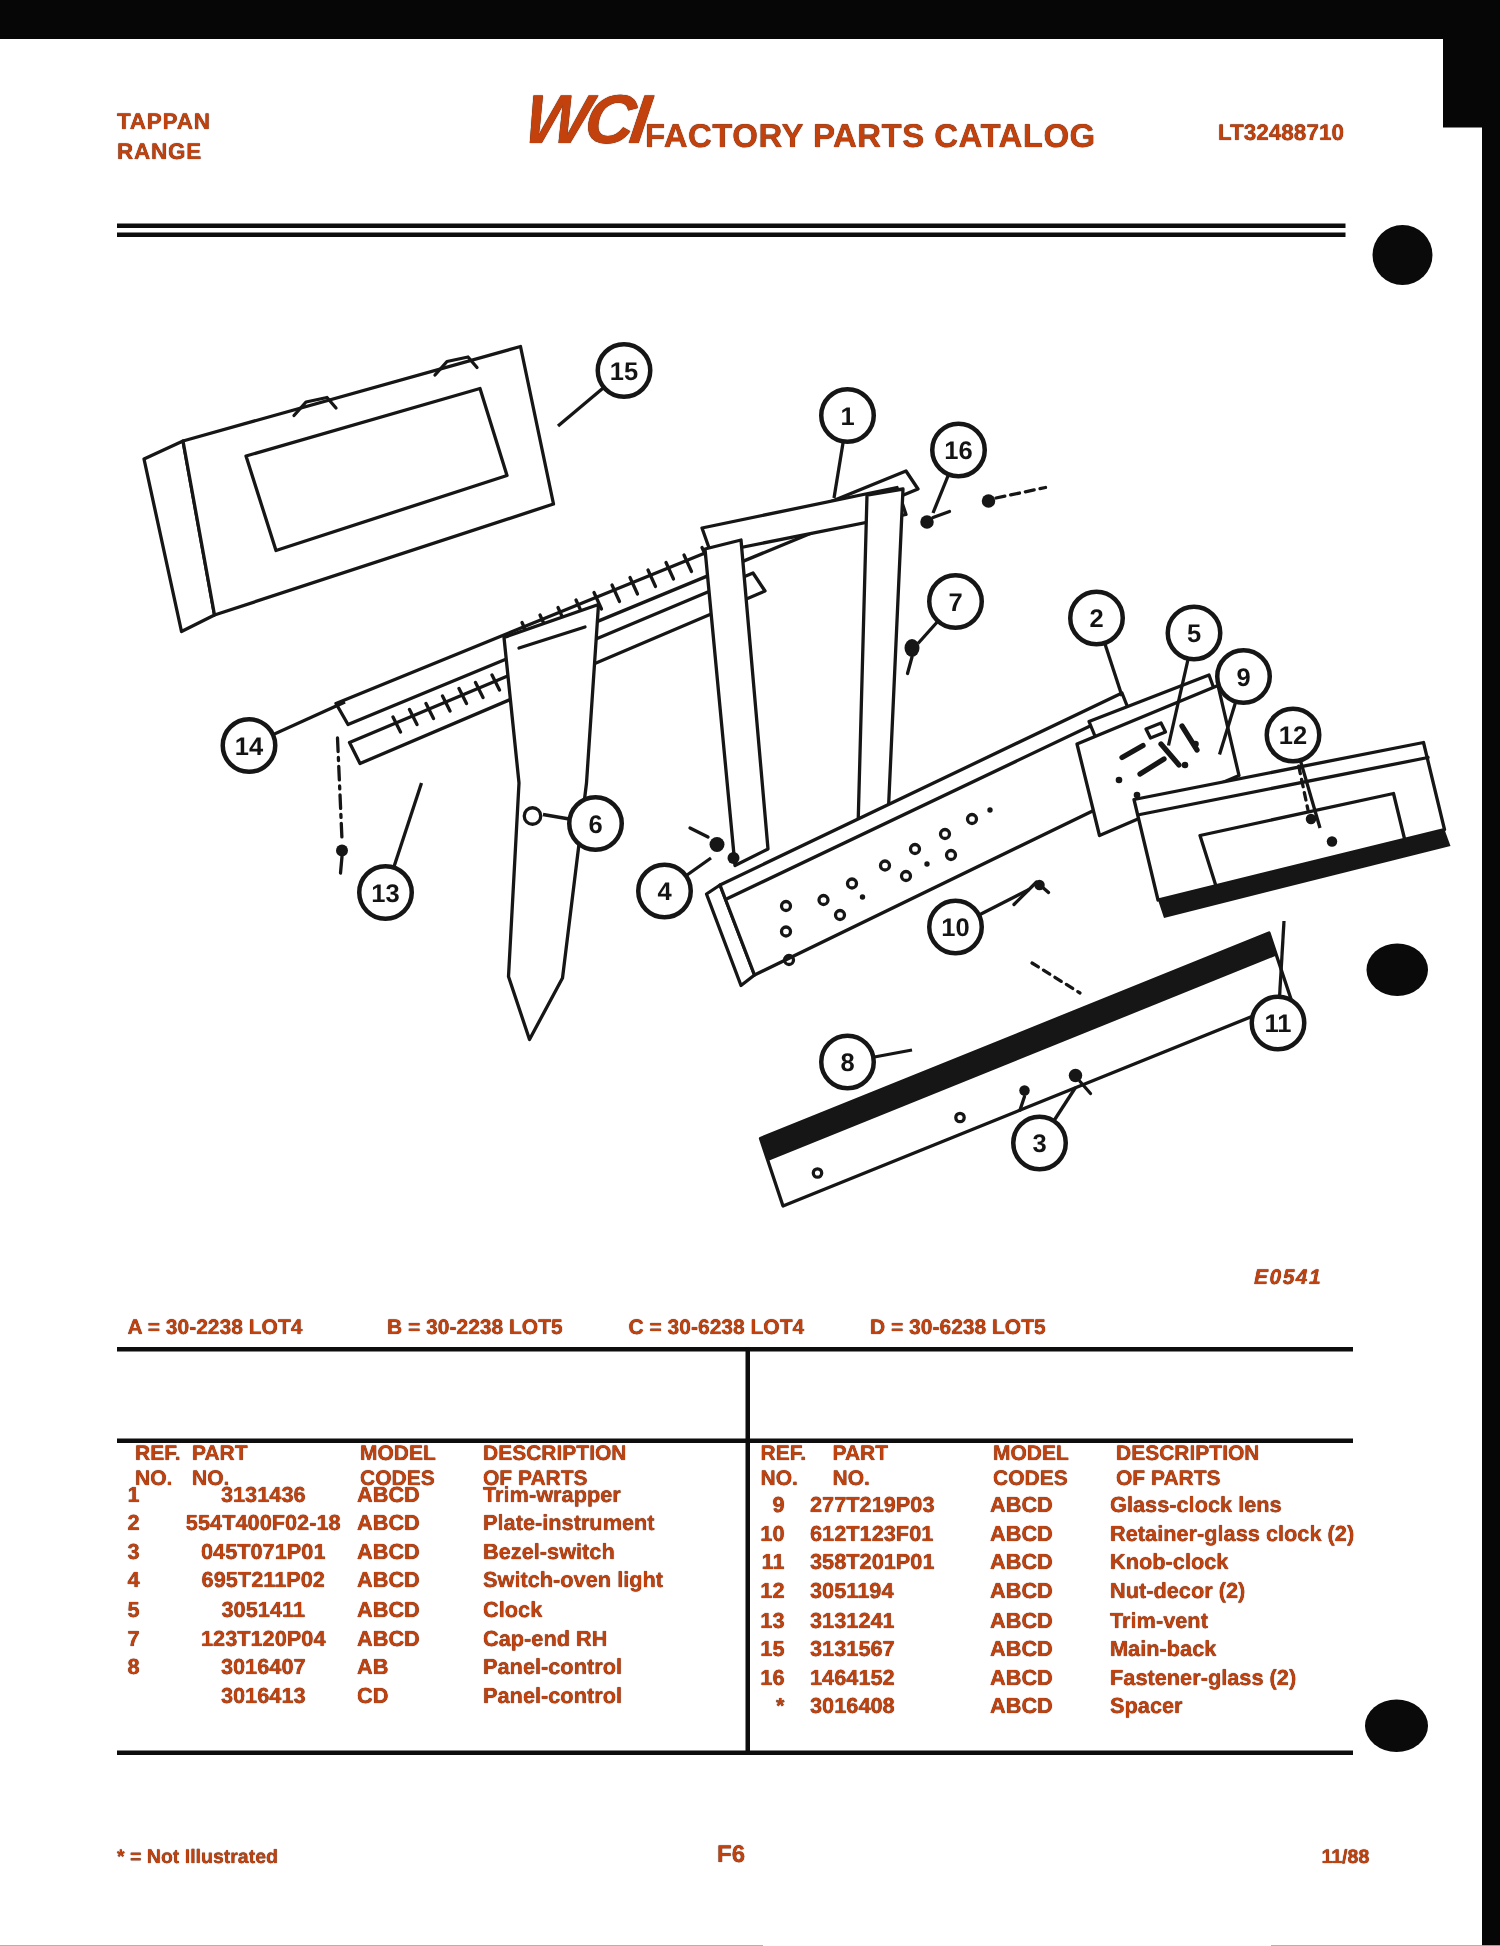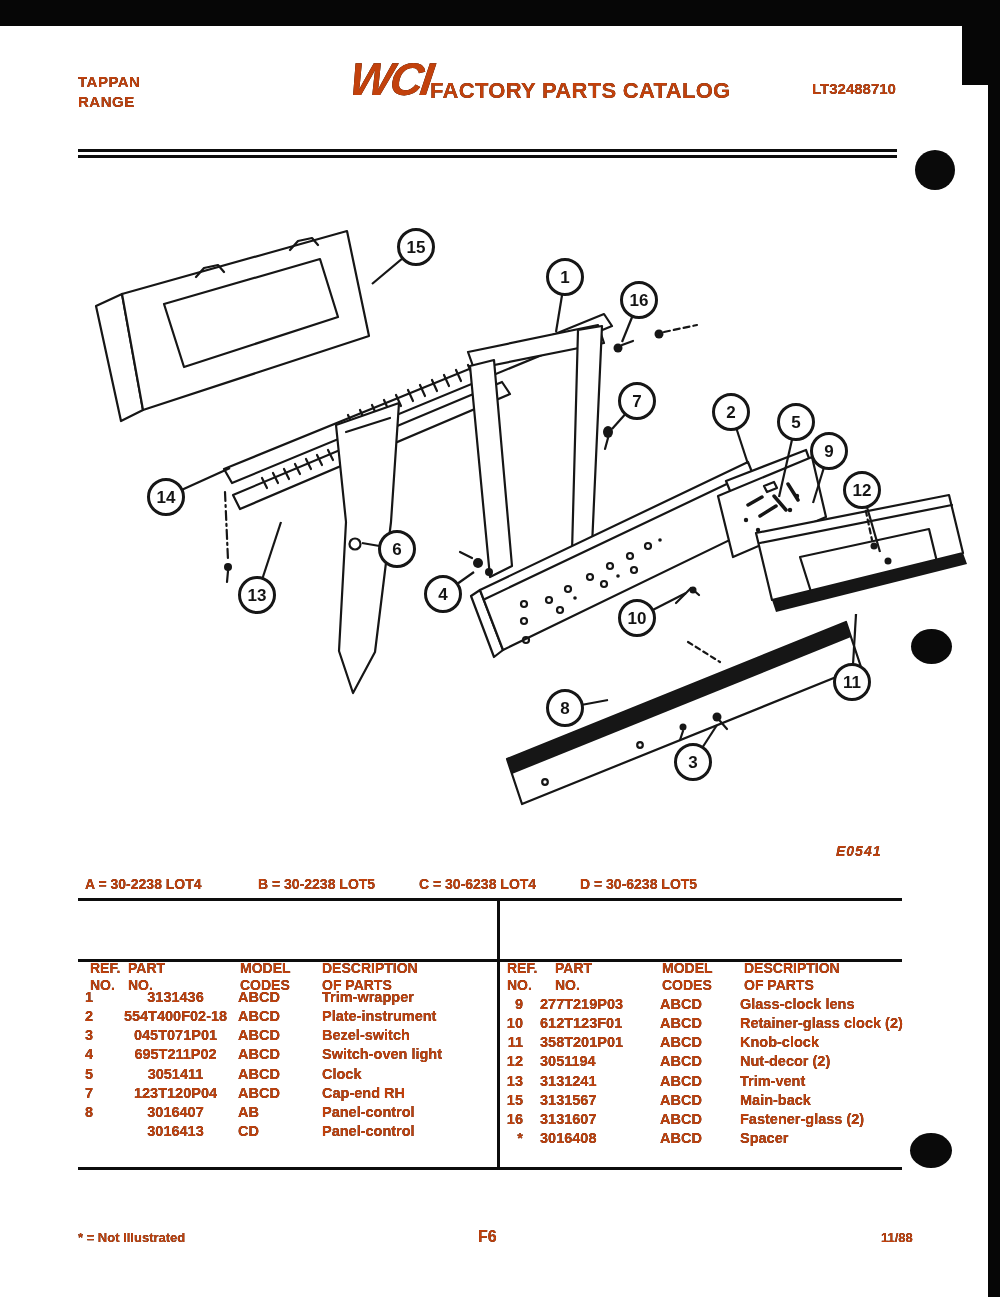--- a/index.html
+++ b/index.html
@@ -313,21 +313,21 @@
       <div class="prow"><span class="c-ref">8</span><span class="c-part">3016407</span><span class="c-model">AB</span><span class="c-desc">Panel-control</span></div>
       <div class="prow"><span class="c-ref"></span><span class="c-part">3016413</span><span class="c-model">CD</span><span class="c-desc">Panel-control</span></div>
     </div>
   <div id="rows-right" class="rows">
       <div class="prow"><span class="c-ref">9</span><span class="c-part">277T219P03</span><span class="c-model">ABCD</span><span class="c-desc">Glass-clock lens</span></div>
       <div class="prow"><span class="c-ref">10</span><span class="c-part">612T123F01</span><span class="c-model">ABCD</span><span class="c-desc">Retainer-glass clock (2)</span></div>
       <div class="prow"><span class="c-ref">11</span><span class="c-part">358T201P01</span><span class="c-model">ABCD</span><span class="c-desc">Knob-clock</span></div>
       <div class="prow"><span class="c-ref">12</span><span class="c-part">3051194</span><span class="c-model">ABCD</span><span class="c-desc">Nut-decor (2)</span></div>
       <div class="prow"><span class="c-ref">13</span><span class="c-part">3131241</span><span class="c-model">ABCD</span><span class="c-desc">Trim-vent</span></div>
       <div class="prow"><span class="c-ref">15</span><span class="c-part">3131567</span><span class="c-model">ABCD</span><span class="c-desc">Main-back</span></div>
-      <div class="prow"><span class="c-ref">16</span><span class="c-part">3131607</span><span class="c-model">ABCD</span><span class="c-desc">Fastener-glass (2)</span></div>
+      <div class="prow"><span class="c-ref">16</span><span class="c-part">1464152</span><span class="c-model">ABCD</span><span class="c-desc">Fastener-glass (2)</span></div>
       <div class="prow"><span class="c-ref">*</span><span class="c-part">3016408</span><span class="c-model">ABCD</span><span class="c-desc">Spacer</span></div>
     </div>
 
   <div class="abs ink foot-note">* = Not Illustrated</div>
   <div class="abs ink foot-page">F6</div>
   <div class="abs ink foot-date">11/88</div>
 
 </div>
 
 </body></html>

